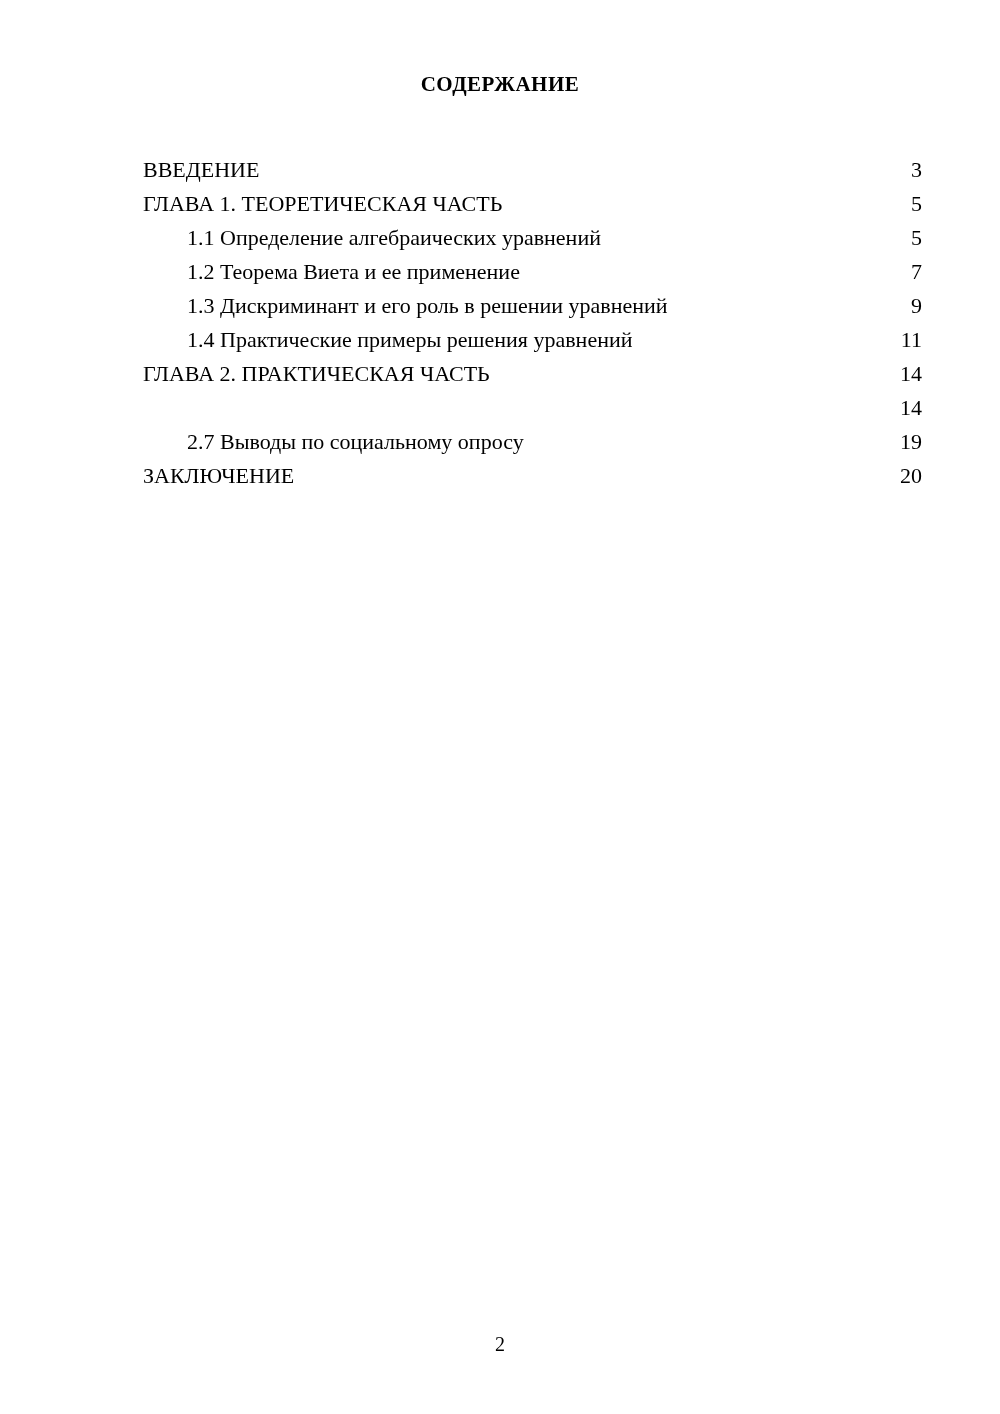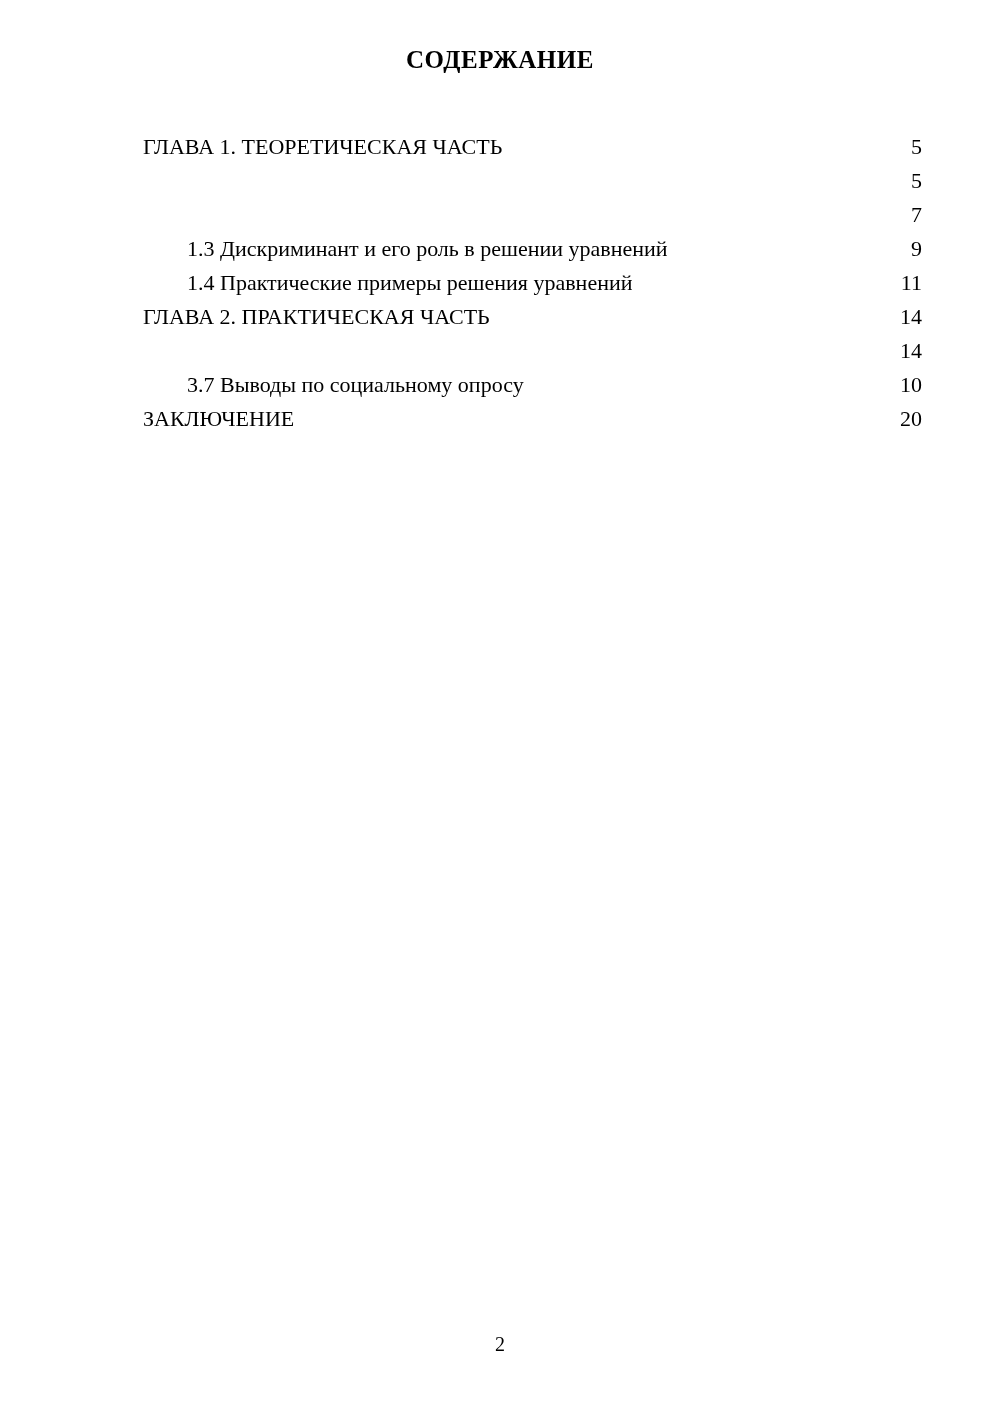--- a/index.html
+++ b/index.html
@@ -13,23 +13,23 @@
     height: 1414px;
     background: #ffffff;
     margin: 0 auto;
     font-family: "Liberation Serif", "DejaVu Serif", serif;
     color: #000000;
     overflow: hidden;
   }
   .doc-title {
     text-align: center;
     font-weight: bold;
-    font-size: 25px;
+    font-size: 21px;
     letter-spacing: 0.5px;
-    margin-top: 46px;
+    margin-top: 72px;
     margin-bottom: 0;
   }
   .toc {
     margin-top: 56px;
     padding-left: 143px;
     padding-right: 78px;
   }
   .toc-row {
     display: flex;
     align-items: baseline;
@@ -65,33 +65,40 @@
 </style>
 </head>
 <body>
 
 <div class="page">
 
   <div class="doc-title">СОДЕРЖАНИЕ</div>
 
   <div class="toc">
 
+    <div class="toc-row level-1">
+      <span class="label">ВВЕДЕНИЕ</span>
+      <span class="filler"></span>
+      <span class="page-no">3</span>
+    </div>
 
     <div class="toc-row level-1">
       <span class="label">ГЛАВА 1. ТЕОРЕТИЧЕСКАЯ ЧАСТЬ</span>
       <span class="filler"></span>
       <span class="page-no">5</span>
     </div>
 
     <div class="toc-row level-2">
+      <span class="label">1.1 Определение алгебраических уравнений</span>
       <span class="filler"></span>
       <span class="page-no">5</span>
     </div>
 
     <div class="toc-row level-2">
+      <span class="label">1.2 Теорема Виета и ее применение</span>
       <span class="filler"></span>
       <span class="page-no">7</span>
     </div>
 
     <div class="toc-row level-2">
       <span class="label">1.3 Дискриминант и его роль в решении уравнений</span>
       <span class="filler"></span>
       <span class="page-no">9</span>
     </div>
 
@@ -106,23 +113,23 @@
       <span class="filler"></span>
       <span class="page-no">14</span>
     </div>
 
     <div class="toc-row level-2">
       <span class="filler"></span>
       <span class="page-no">14</span>
     </div>
 
     <div class="toc-row level-2">
-      <span class="label">3.7 Выводы по социальному опросу</span>
+      <span class="label">2.7 Выводы по социальному опросу</span>
       <span class="filler"></span>
-      <span class="page-no">10</span>
+      <span class="page-no">19</span>
     </div>
 
     <div class="toc-row level-1">
       <span class="label">ЗАКЛЮЧЕНИЕ</span>
       <span class="filler"></span>
       <span class="page-no">20</span>
     </div>
 
 
   </div>

